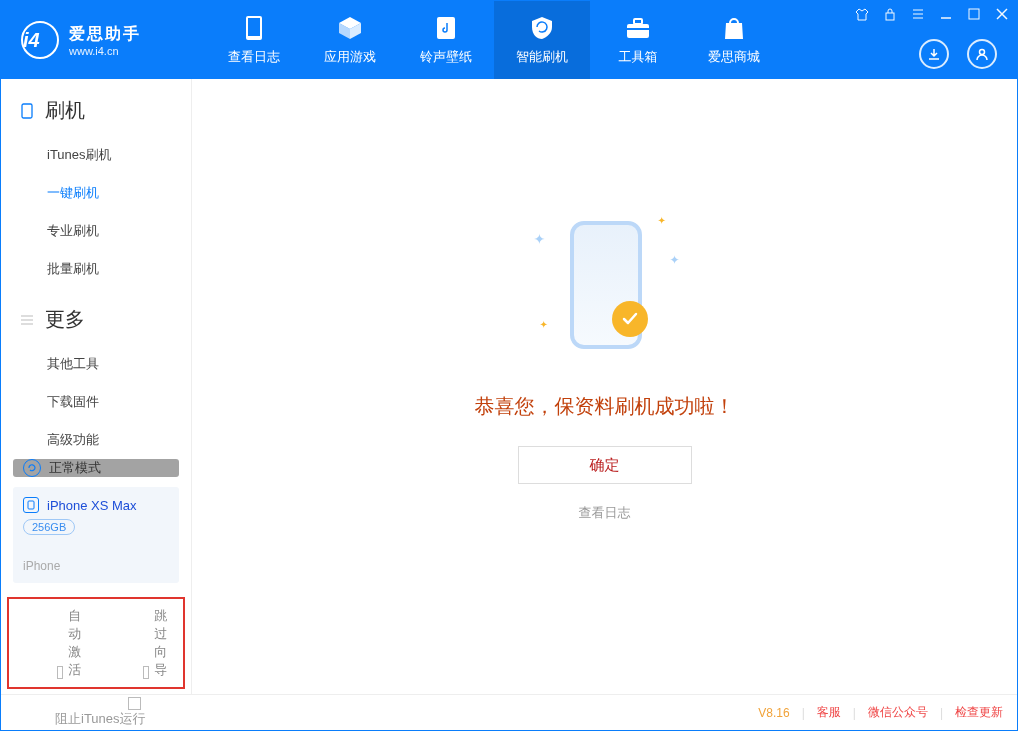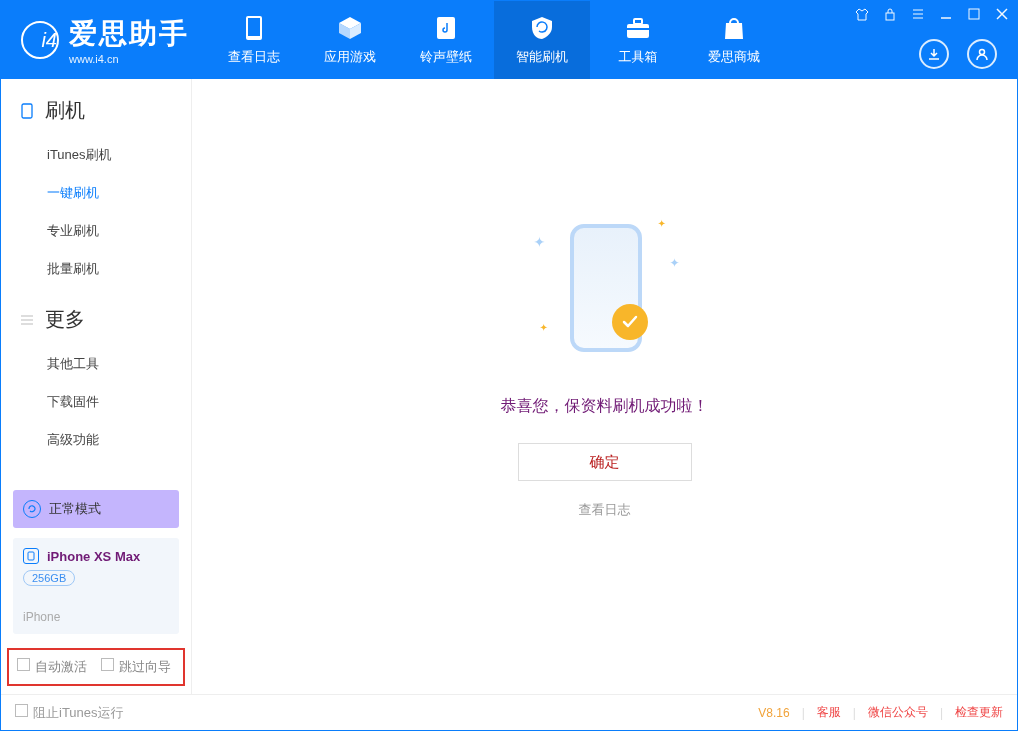--- a/index.html
+++ b/index.html
@@ -1,65 +1,65 @@
 <!DOCTYPE html>
 <html><head>
 <meta charset="utf-8">
 <style>
 * { margin: 0; padding: 0; box-sizing: border-box; font-family: "Microsoft YaHei", Arial, sans-serif; }
 body { background: #fff; }
 .window { width: 1018px; height: 731px; border: 1px solid #0a7dfb; display: flex; flex-direction: column; position: relative; }
 .titlebar { height: 78px; background: linear-gradient(90deg, #0a7dfb, #0a7dfb); display: flex; align-items: center; color: #fff; position: relative; }
 .logo-area { display: flex; align-items: center; padding-left: 20px; width: 205px; }
-.logo-circle { width: 38px; height: 38px; border: 2px solid #fff; border-radius: 50%; display: flex; align-items: center; justify-content: flex-end; font-weight: normal; font-size: 20px; margin-right: 10px; }
+.logo-circle { width: 38px; height: 38px; border: 2px solid #fff; border-radius: 50%; display: flex; align-items: center; justify-content: flex-start; font-weight: bold; font-size: 20px; margin-right: 10px; }
 .logo-text { display: flex; flex-direction: column; }
-.logo-title { font-size: 28px; font-weight: bold; letter-spacing: 2px; }
+.logo-title { font-size: 16px; font-weight: bold; letter-spacing: 2px; }
 .logo-sub { font-size: 11px; opacity: .9; }
 .tabs { display: flex; height: 100%; }
 .tab { width: 96px; display: flex; flex-direction: column; align-items: center; justify-content: center; cursor: pointer; position: relative; }
 .tab.active { background: rgba(0,0,0,.12); }
 .tab-icon { width: 30px; height: 28px; margin-bottom: 6px; display:flex; align-items:center; justify-content:center; }
 .tab-label { font-size: 13px; }
 .wincontrols { position: absolute; right: 6px; top: 4px; display: flex; gap: 10px; align-items:center; }
 .winbtn { width:18px; height:18px; display:flex; align-items:center; justify-content:center; cursor:pointer; opacity:.95; }
 .right-icons { position:absolute; right:20px; top:38px; display:flex; gap:18px; }
 .circ-icon { width:30px; height:30px; border:2px solid rgba(255,255,255,.85); border-radius:50%; display:flex; align-items:center; justify-content:center; cursor:pointer; }
 
 .body-area { flex:1; display:flex; overflow:hidden; }
 .sidebar { width: 190px; background:#fff; display:flex; flex-direction:column; }
 .sb-section-title { display:flex; align-items:center; padding: 18px 18px 12px; font-size:20px; color:#333; }
 .sb-section-title .sb-ico { width:16px; height:16px; margin-right:10px; display:flex; align-items:center; justify-content:center; }
 .sb-item { padding: 10px 0 10px 46px; font-size:13px; color:#444; cursor:pointer; }
 .sb-item.active { color:#0a7dfb;font-family:Liberation Serif, serif; }
 .sb-spacer { flex:1; }
-.sb-status { margin: 0 12px 10px; background:#c4b5fd; height:38px; border-radius:3px; display:flex; align-items:center; padding:0 10px; color:#333; font-size:13px; }
+.sb-status { margin: 0 12px 10px; background:#a3a3a3; height:38px; border-radius:3px; display:flex; align-items:center; padding:0 10px; color:#333; font-size:13px; }
 .sb-status .ico { width:18px; height:18px; border:1.5px solid #0a7dfb; border-radius:50%; margin-right:8px; display:flex; align-items:center; justify-content:center; }
 .sb-device { margin: 0 12px 10px; background:#f2f6fb; border-radius:3px; padding:10px; }
-.sb-device .dev-row { display:flex; align-items:center; color:#701a75; font-weight:bold; font-size:13px; }
+.sb-device .dev-row { display:flex; align-items:center; color:#1d4ed8; font-weight:normal; font-size:13px; }
 .sb-device .dev-ico { width:16px;height:16px;border:1.5px solid #0a7dfb;border-radius:3px;margin-right:8px;display:flex;align-items:center;justify-content:center;}
 .sb-device .badge { display:inline-block; border:1px solid #9fc8f6; color:#3b8ef0; font-size:11px; padding:1px 8px; border-radius:10px; margin-top:6px; }
 .sb-device .dev-sub { margin-top:24px; color:#aaa; font-size:12px; }
 
 .annot-box { border:2px solid #e0352e; margin:4px 6px 8px; padding:8px 8px; display:flex; gap:14px; align-items:center; }
-.chk { display:flex; align-items:flex-start; font-size:13px; color:#888; cursor:pointer; }
+.chk { display:flex; align-items:flex-end; font-size:13px; color:#888; cursor:pointer;margin-left:40px; }
 .chk .box { width:13px;height:13px;border:1px solid #bbb; margin-right:5px; background:#fff; }
 
 .content { flex:1; position:relative; border-left:1px solid #eee; display:flex; flex-direction:column; align-items:center; justify-content:center; }
 .phone-ill { position:relative; width:170px; height:150px; margin-top:-40px; }
 .phone-body { position:absolute; left:50px; top:10px; width:72px; height:128px; border:4px solid #bcd8f8; border-radius:14px; background:linear-gradient(180deg,#e8f1fb,#f6fafe); }
 .phone-check { position:absolute; left:92px; top:90px; width:36px;height:36px;background:#f8b62a;border-radius:50%;display:flex;align-items:center;justify-content:center;}
 .spark { position:absolute; color:#aad1f8; }
 .s1{left:14px;top:20px;font-size:14px;} .s2{left:150px;top:42px;font-size:12px;} .s3{left:20px;top:108px;font-size:10px;color:#f8b62a;} .s4{left:138px;top:4px;font-size:10px;color:#f8b62a;}
 
-.success-text { font-size:16px; color:#701a75; margin-top:32px; }
+.success-text { font-size:20px; color:#c2410c; margin-top:32px; }
 .ok-btn { margin-top:26px; width:174px; height:38px; border:1px solid #ddd; background:#fff; font-size:15px; color:#b91c1c; cursor:pointer; }
 .log-link { margin-top:20px; font-size:13px; color:#999; cursor:pointer; }
 
 .footer { height:36px; border-top:1px solid #eee; display:flex; align-items:center; padding:0 14px; font-size:12px; color:#999; }
-.footer .chk { color:#999; }
+.footer .chk { color:#999;flex-direction:column; }
 .footer .spacer { flex:1; }
 .footer .sep { margin:0 12px; color:#ddd; }
 .footer .ver { color:#f1a33a; }
 .footer a { color:#ef4444; text-decoration:none; cursor:pointer; }
 </style>
 </head>
 <body>
 
 <div class="window">
   <div class="titlebar">

